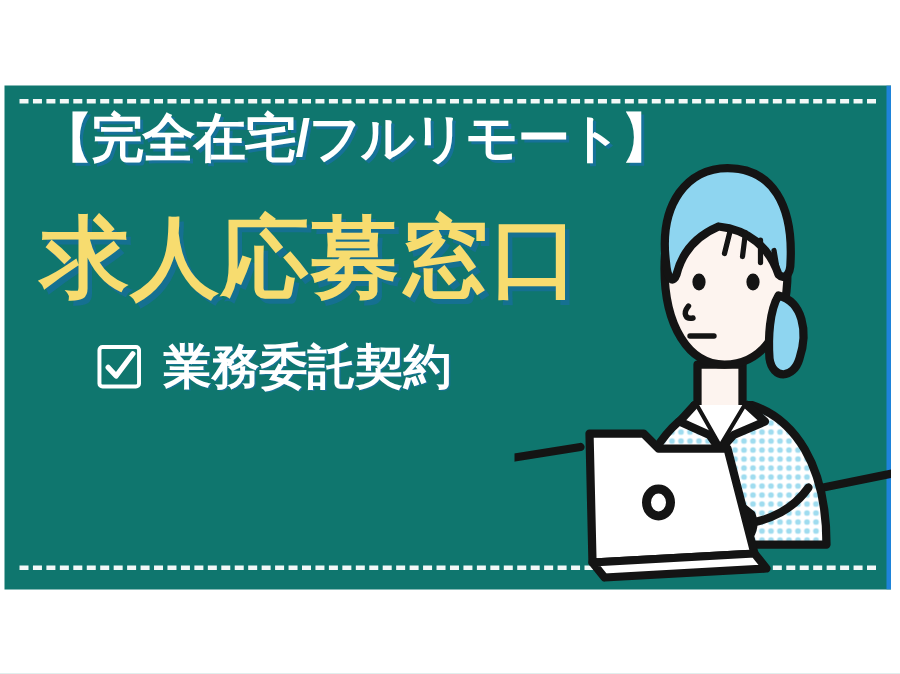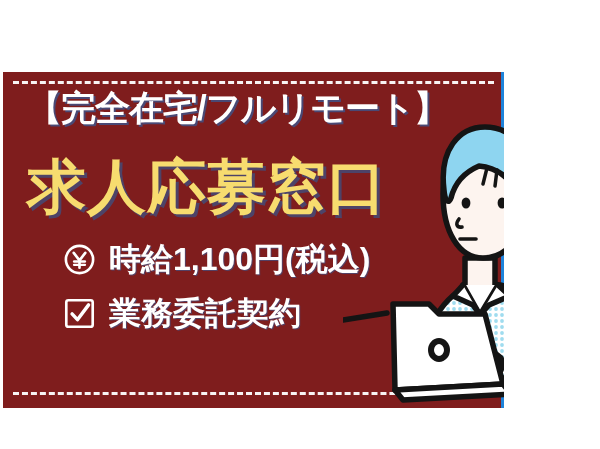--- a/index.html
+++ b/index.html
@@ -4,22 +4,22 @@
 <style>
   html,body{margin:0;padding:0;background:#ffffff;}
   body{
     width:600px;height:449px;overflow:hidden;position:relative;
     font-family:"Liberation Sans","DejaVu Sans",sans-serif;
   }
   #stage{position:absolute;inset:0;background:#ffffff;}
 
   
   .banner{
-    position:absolute;left:3px;top:57px;width:501px;height:336px;
-    background:#7f1d1d;overflow:hidden;margin-top:15px;
+    position:absolute;left:3px;top:57px;width:591px;height:336px;
+    background:#0f766e;overflow:hidden;
   }
   .banner-edge-r{
     position:absolute;right:0;top:0;width:3px;height:100%;
     background:#1e83da;
   }
   .dash{
     position:absolute;left:10px;right:10px;height:0;
     border-top:3px dashed #ffffff;opacity:.95;
   }
   .dash-top{top:9px;}
@@ -70,30 +70,20 @@
     <div class="dash dash-bottom"></div>
 
     <div class="copy">
 
       <div class="kicker">【完全在宅/フルリモート】</div>
 
       <div class="headline">求人応募窓口</div>
 
       <div class="bullets">
 
-        <div class="bullet">
-          <svg class="ico" viewBox="0 0 40 40">
-            <circle cx="20" cy="20" r="16.5" fill="none" stroke="#ffffff" stroke-width="3.2"></circle>
-            <path d="M13 12 L20 21 L27 12" fill="none" stroke="#ffffff" stroke-width="3.2" stroke-linecap="round" stroke-linejoin="round"></path>
-            <line x1="20" y1="21" x2="20" y2="30" stroke="#ffffff" stroke-width="3.2" stroke-linecap="round"></line>
-            <line x1="13.5" y1="22.5" x2="26.5" y2="22.5" stroke="#ffffff" stroke-width="3" stroke-linecap="round"></line>
-            <line x1="13.5" y1="26.5" x2="26.5" y2="26.5" stroke="#ffffff" stroke-width="3" stroke-linecap="round"></line>
-          </svg>
-          <span class="label">時給1,100円(税込)</span>
-        </div>
 
         <div class="bullet">
           <svg class="ico" viewBox="0 0 40 40">
             <rect x="4" y="4" width="32" height="32" rx="2.5" fill="none" stroke="#ffffff" stroke-width="3.2"></rect>
             <path d="M11 20.5 L17.5 27.5 L31 9.5" fill="none" stroke="#ffffff" stroke-width="4.2" stroke-linecap="round" stroke-linejoin="round"></path>
           </svg>
           <span class="label">業務委託契約</span>
         </div>
 
 

